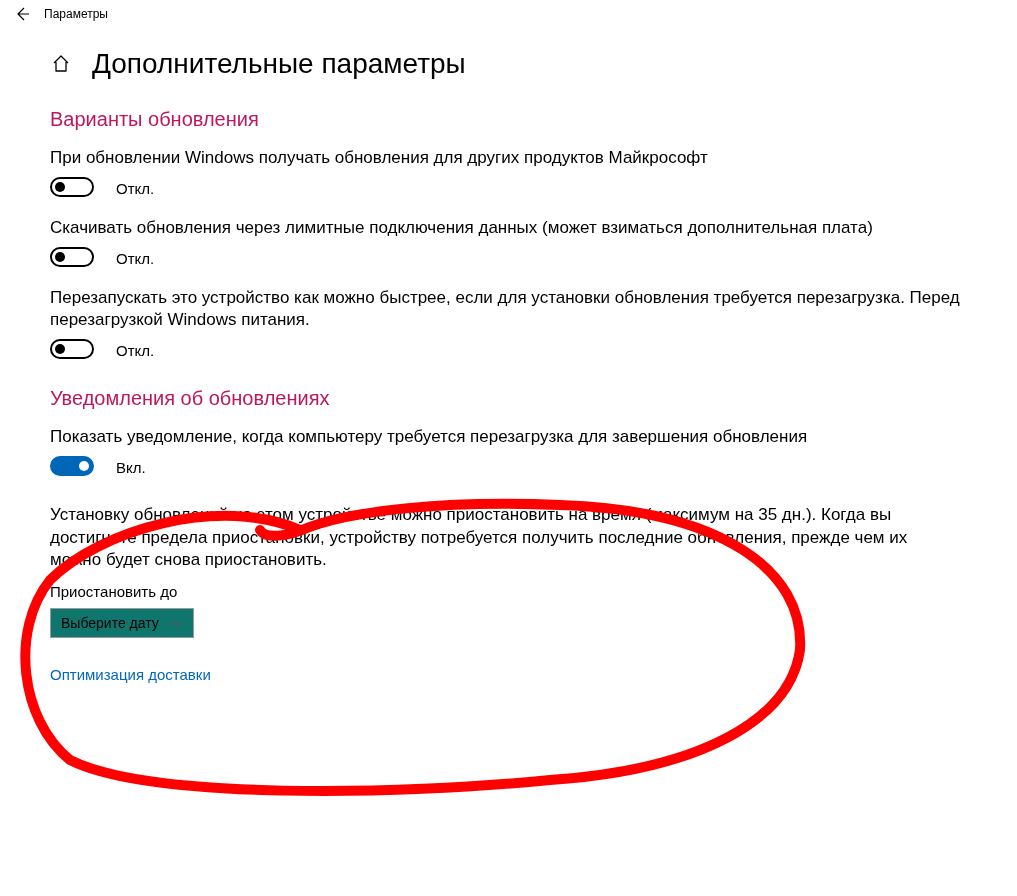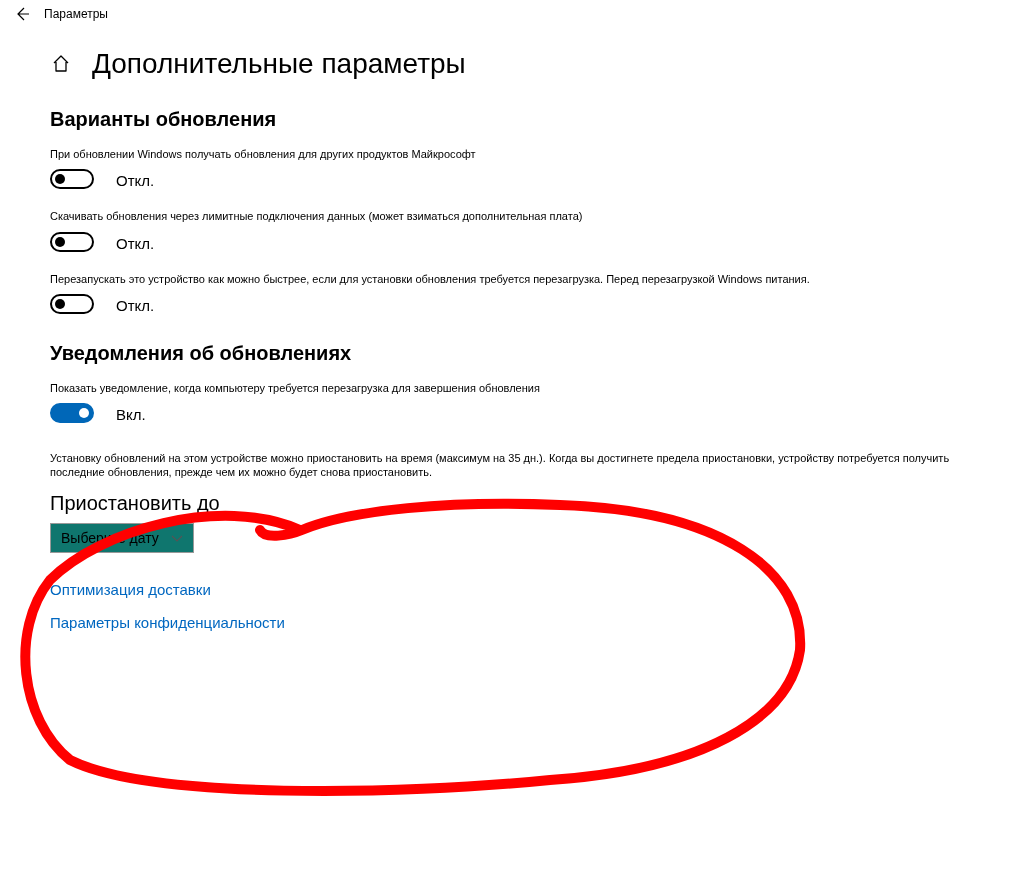--- a/index.html
+++ b/index.html
@@ -57,26 +57,26 @@
       font-size: 28px;
       font-weight: 400;
       color: #000;
       text-align: right;
     }
     .section {
       margin-bottom: 28px;
     }
     .section-title {
       font-size: 20px;
-      font-weight: 700;
+      font-weight: 400;
       margin-bottom: 16px;
-      color: #000000;
+      color: #be185d;
     }
     .setting-text {
-      font-size: 11px;
+      font-size: 17px;
       margin-bottom: 8px;
       color: #000;
       line-height: 1.3;
     }
     .toggle-row {
       display: flex;
       align-items: flex-end;
       gap: 22px;
       margin-bottom: 20px;
     }
@@ -104,21 +104,21 @@
     }
     .toggle.on .toggle-knob {
       background: #fff;
       left: auto;
       right: 3px;
     }
     .toggle-label {
       font-size: 15px;
     }
     .field-label {
-      font-size: 20px;
+      font-size: 15px;
       margin-bottom: 8px;
       margin-top: 12px;
     }
     .select-box {
       border: 1px solid #999;
       padding: 6px 10px;
       font-size: 14px;
       display: inline-flex;
       align-items: center;
       gap: 12px;
@@ -213,21 +213,20 @@
       <span>Выберите дату</span>
       <span class="chevron">
         <svg width="12" height="8" viewBox="0 0 12 8">
             <path d="M 1 1 L 6 6 L 11 1" stroke="#555" stroke-width="1.2" fill="none"></path>
           </svg>
       </span>
     </div>
   </div>
 
   <a class="link">Оптимизация доставки</a>
-  <a class="link">Параметры конфиденциальности</a>
 
 </div>
 
 <svg class="annotation" style="left:0; top:0;" width="1017" height="896" viewBox="0 0 1017 896">
   <path d="M 300 530 
            C 220 495, 100 530, 50 580 
            C 10 630, 20 720, 70 760 
            C 150 800, 400 795, 550 780 
            C 700 770, 790 720, 800 650 
            C 805 570, 720 510, 560 505 

